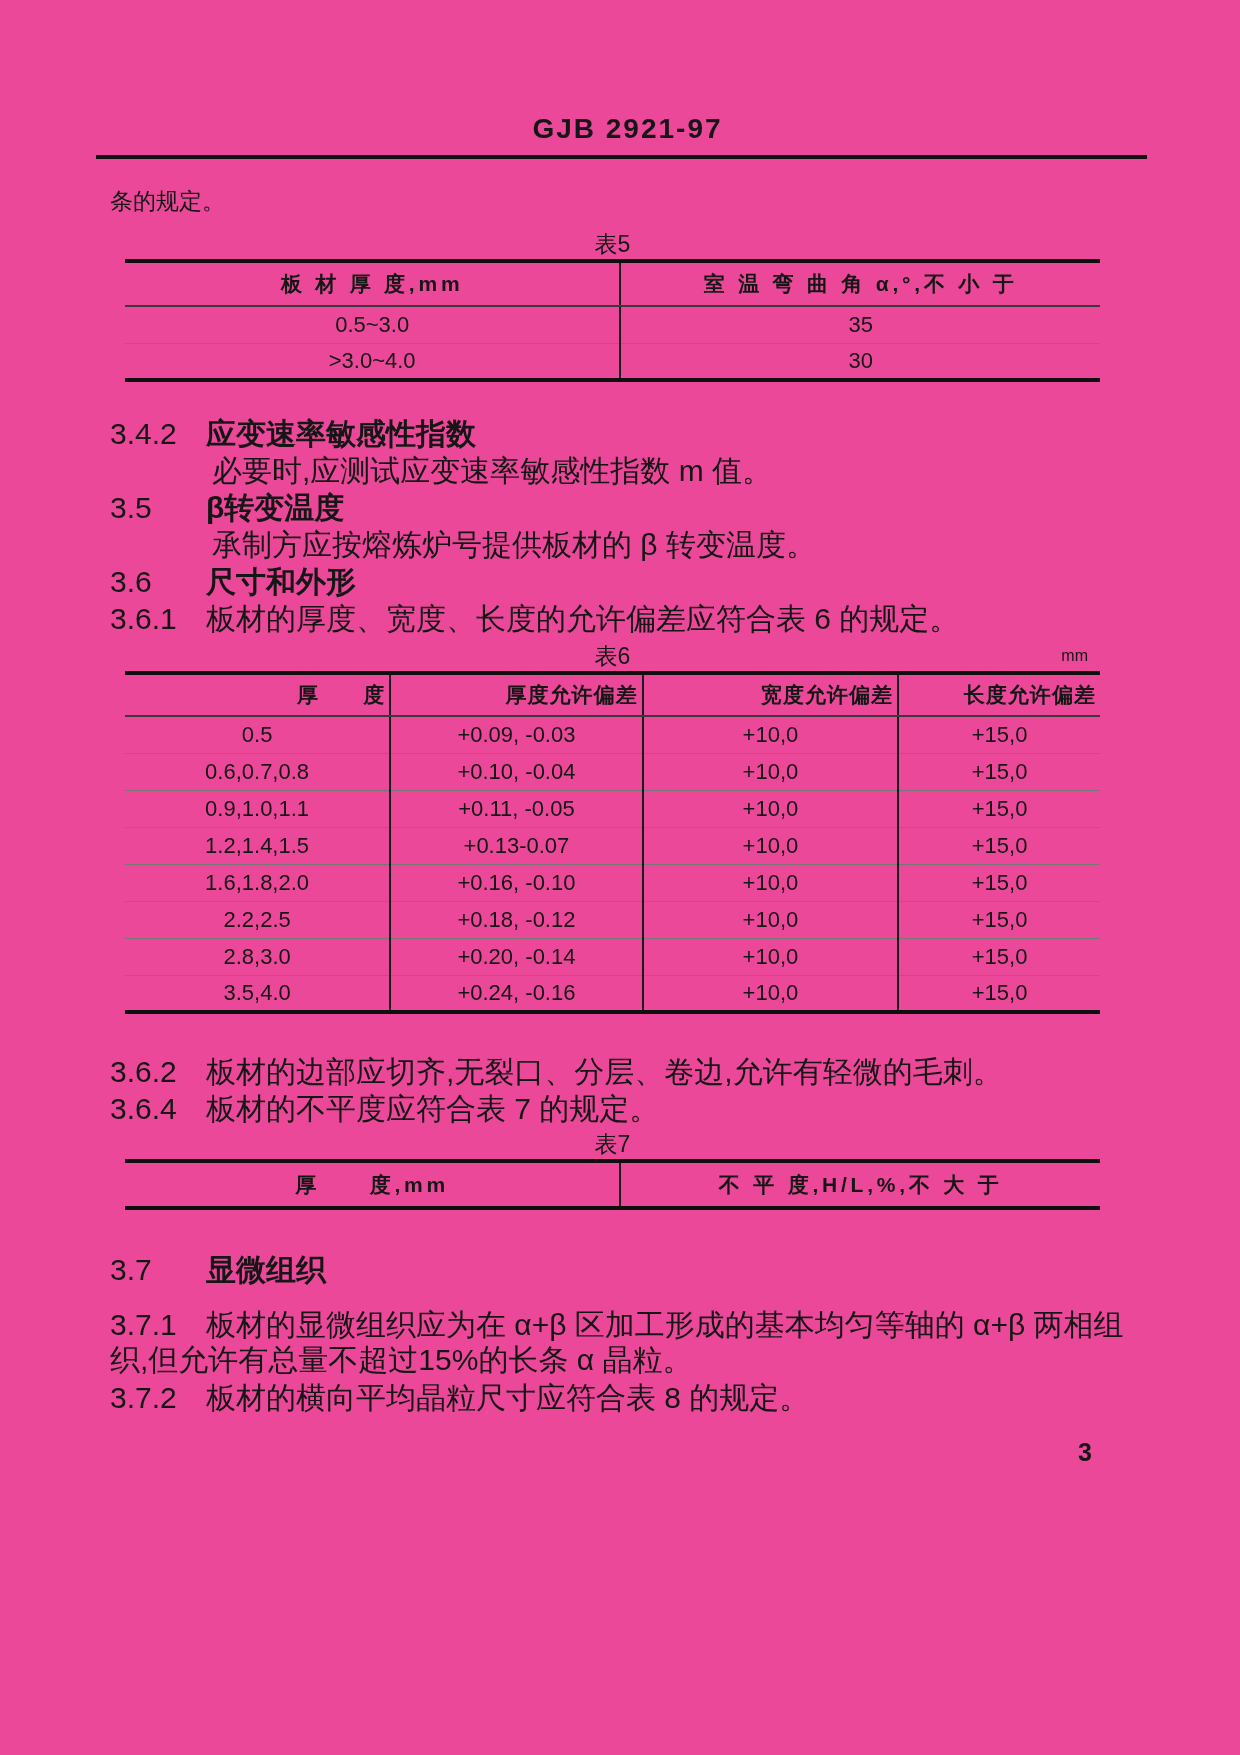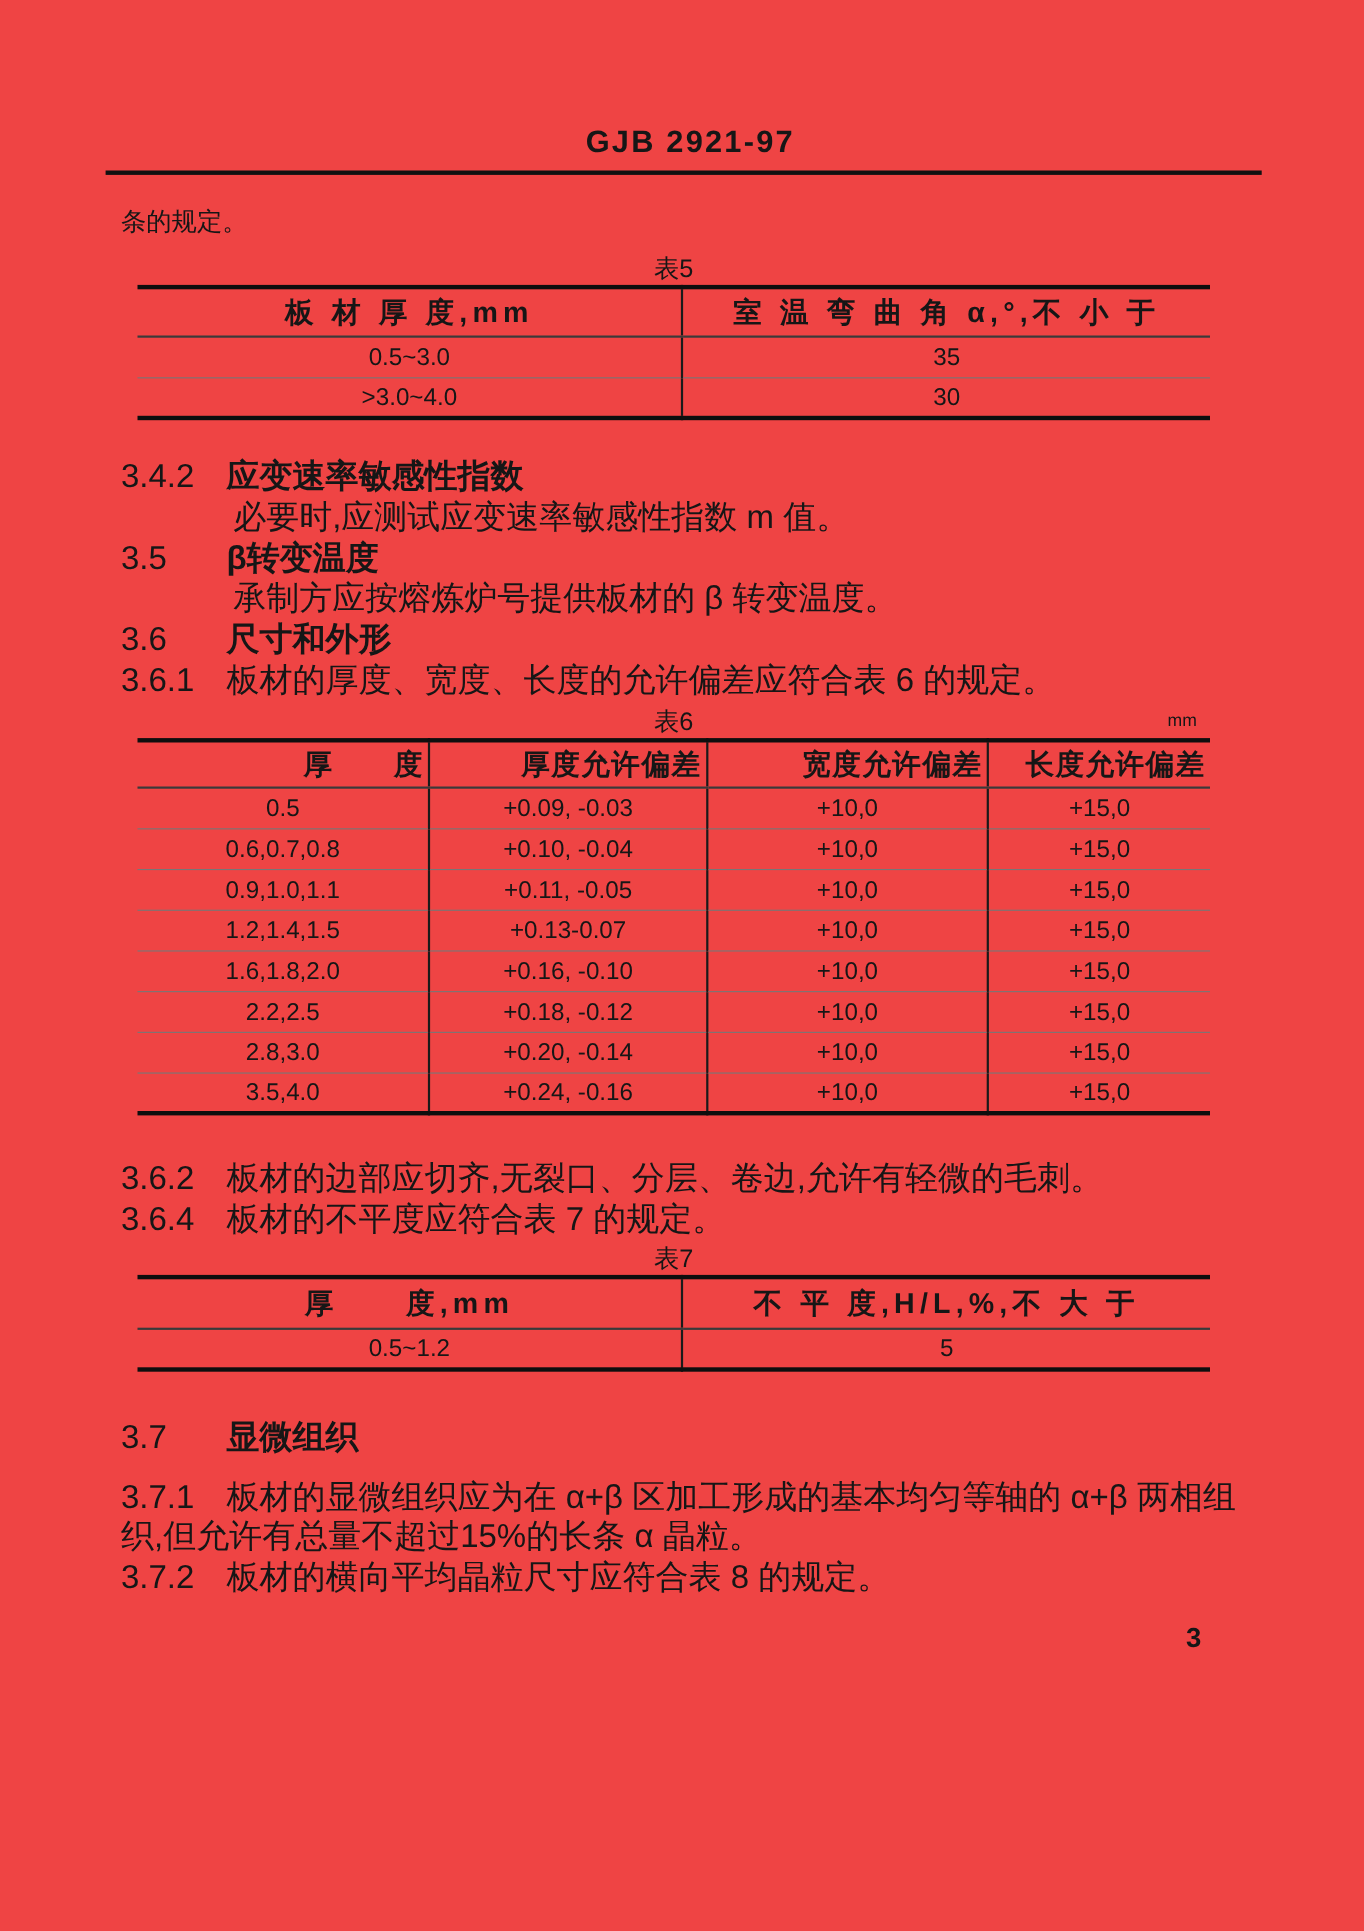--- a/index.html
+++ b/index.html
@@ -2,38 +2,38 @@
 <html><head>
 <meta charset="utf-8">
 <style>
   * { margin:0; padding:0; box-sizing:border-box; }
   html,body { width:1240px; height:1755px; }
   body {
     background:#f8f8f5;
     color:#161616;
     font-family:"Liberation Sans","DejaVu Sans",sans-serif;
   }
-  .page { width:1240px; height:1755px; position:relative; overflow:hidden; background:#ef4444; }
+  .page { width:1240px; height:1755px; position:relative; overflow:hidden; background:#ec4899; }
   .content { padding:0 95px 0 110px; }
 
   .std-no { text-align:center; font-size:28px; font-weight:bold; letter-spacing:2px; margin-top:112px; line-height:34px; }
   .head-rule { height:4px; background:#111; margin-top:9px; margin-left:-14px; margin-right:-2px; }
 
   .intro { margin-top:26px; font-size:23px; line-height:32px; }
 
   .cap-row { width:975px; margin-left:15px; position:relative; text-align:center; font-size:23px; line-height:30px; }
   .cap5 { margin-top:12px; }
   .cap6 { margin-top:6px; }
   .cap7 { margin-top:4px; }
   .cap-unit { position:absolute; right:12px; bottom:0; font-size:16px; }
 
   table { border-collapse:collapse; table-layout:fixed; margin-left:15px; width:975px; font-size:22px;
           border-top:4px solid #0e0e0e; border-bottom:4px solid #0e0e0e; }
   th,td { text-align:center; vertical-align:middle; padding:0 4px; }
-  th { font-weight:bold; font-size:26px; border-bottom:2px solid #3a3a3a; letter-spacing:0.18em; }
+  th { font-weight:bold; font-size:21px; border-bottom:2px solid #3a3a3a; letter-spacing:0.18em; }
   th+th, td+td { border-left:2px solid #1a1a1a; }
   tbody tr:not(:last-child) td { border-bottom:1px solid #777; }
   .t5 th { height:45px; } .t5 td { height:37px; }
   .t6 th { height:43px; letter-spacing:0.05em;text-align:right; } .t6 td { height:37px; }
   .t7 th { height:47px; } .t7 td { height:37px; }
   .t5 .c1 { width:50.8%; } .t5 .c2 { width:49.2%; }
   .t6 .c1 { width:27.2%; } .t6 .c2 { width:25.9%; } .t6 .c3 { width:26.2%; } .t6 .c4 { width:20.7%; }
   .t7 .c1 { width:50.8%; } .t7 .c2 { width:49.2%; }
 
   .sec { font-size:30px; line-height:32px; margin-top:5px; display:flex; }
@@ -181,24 +181,20 @@
 
     <div class="cap-row cap7">表7</div>
     <table class="t7">
       <thead>
         <tr>
           <th class="c1">厚　　度,mm</th>
           <th class="c2">不 平 度,H/L,%,不 大 于</th>
         </tr>
       </thead>
       <tbody>
-        <tr>
-          <td>0.5~1.2</td>
-          <td>5</td>
-        </tr>
       </tbody>
     </table>
 
     <div class="sec mt-xxl">
       <span class="num">3.7</span>
       <span class="bold">显微组织</span>
     </div>
 
     <div class="para">
       <span class="num-inline">3.7.1</span><span>板材的显微组织应为在 α+β 区加工形成的基本均匀等轴的 α+β 两相组织,但允许有总量不超过15%的长条 α 晶粒。</span>

